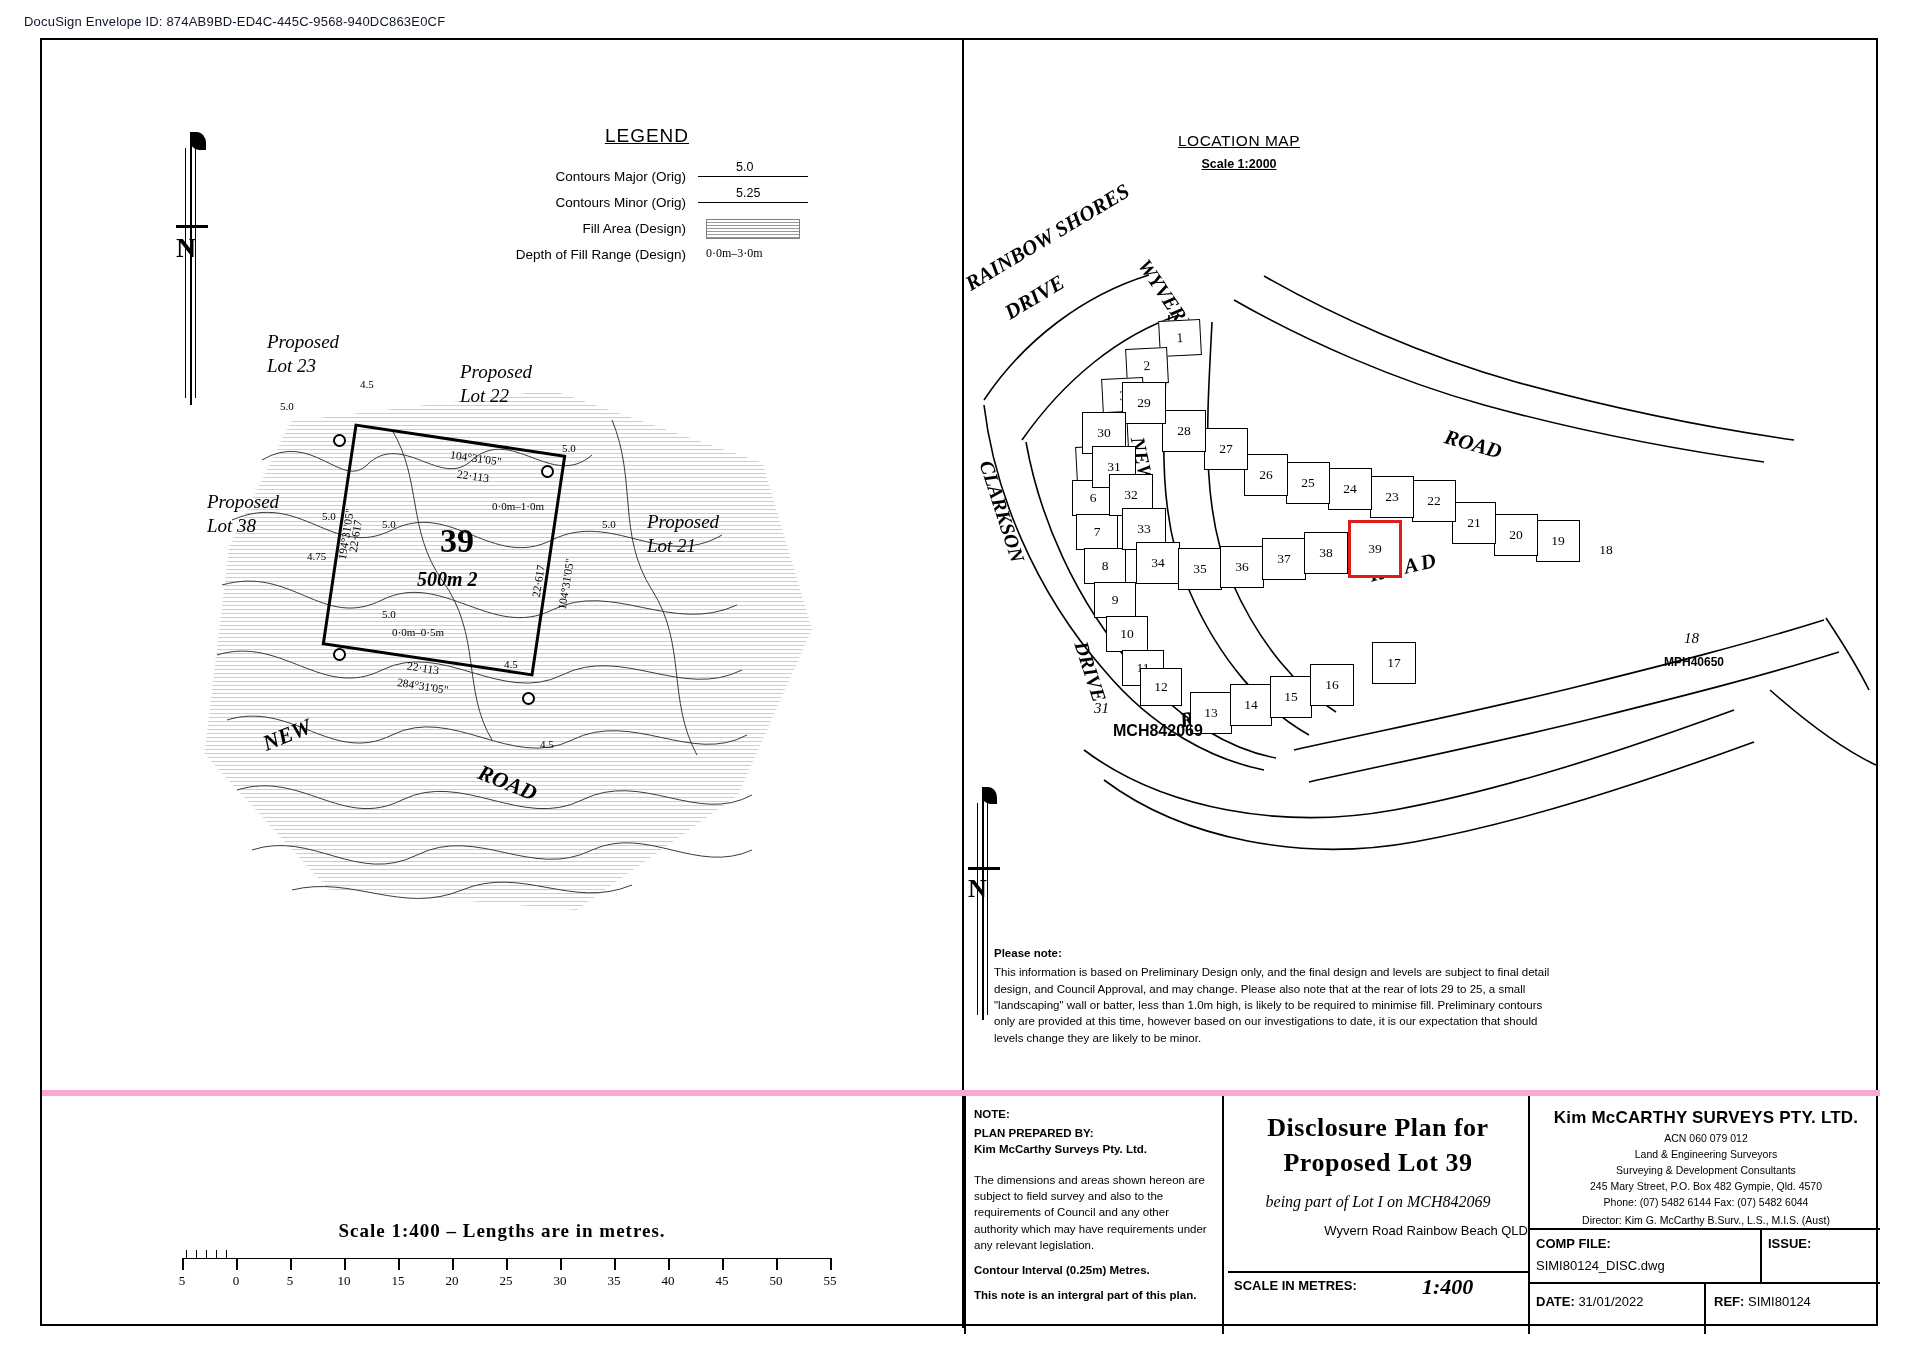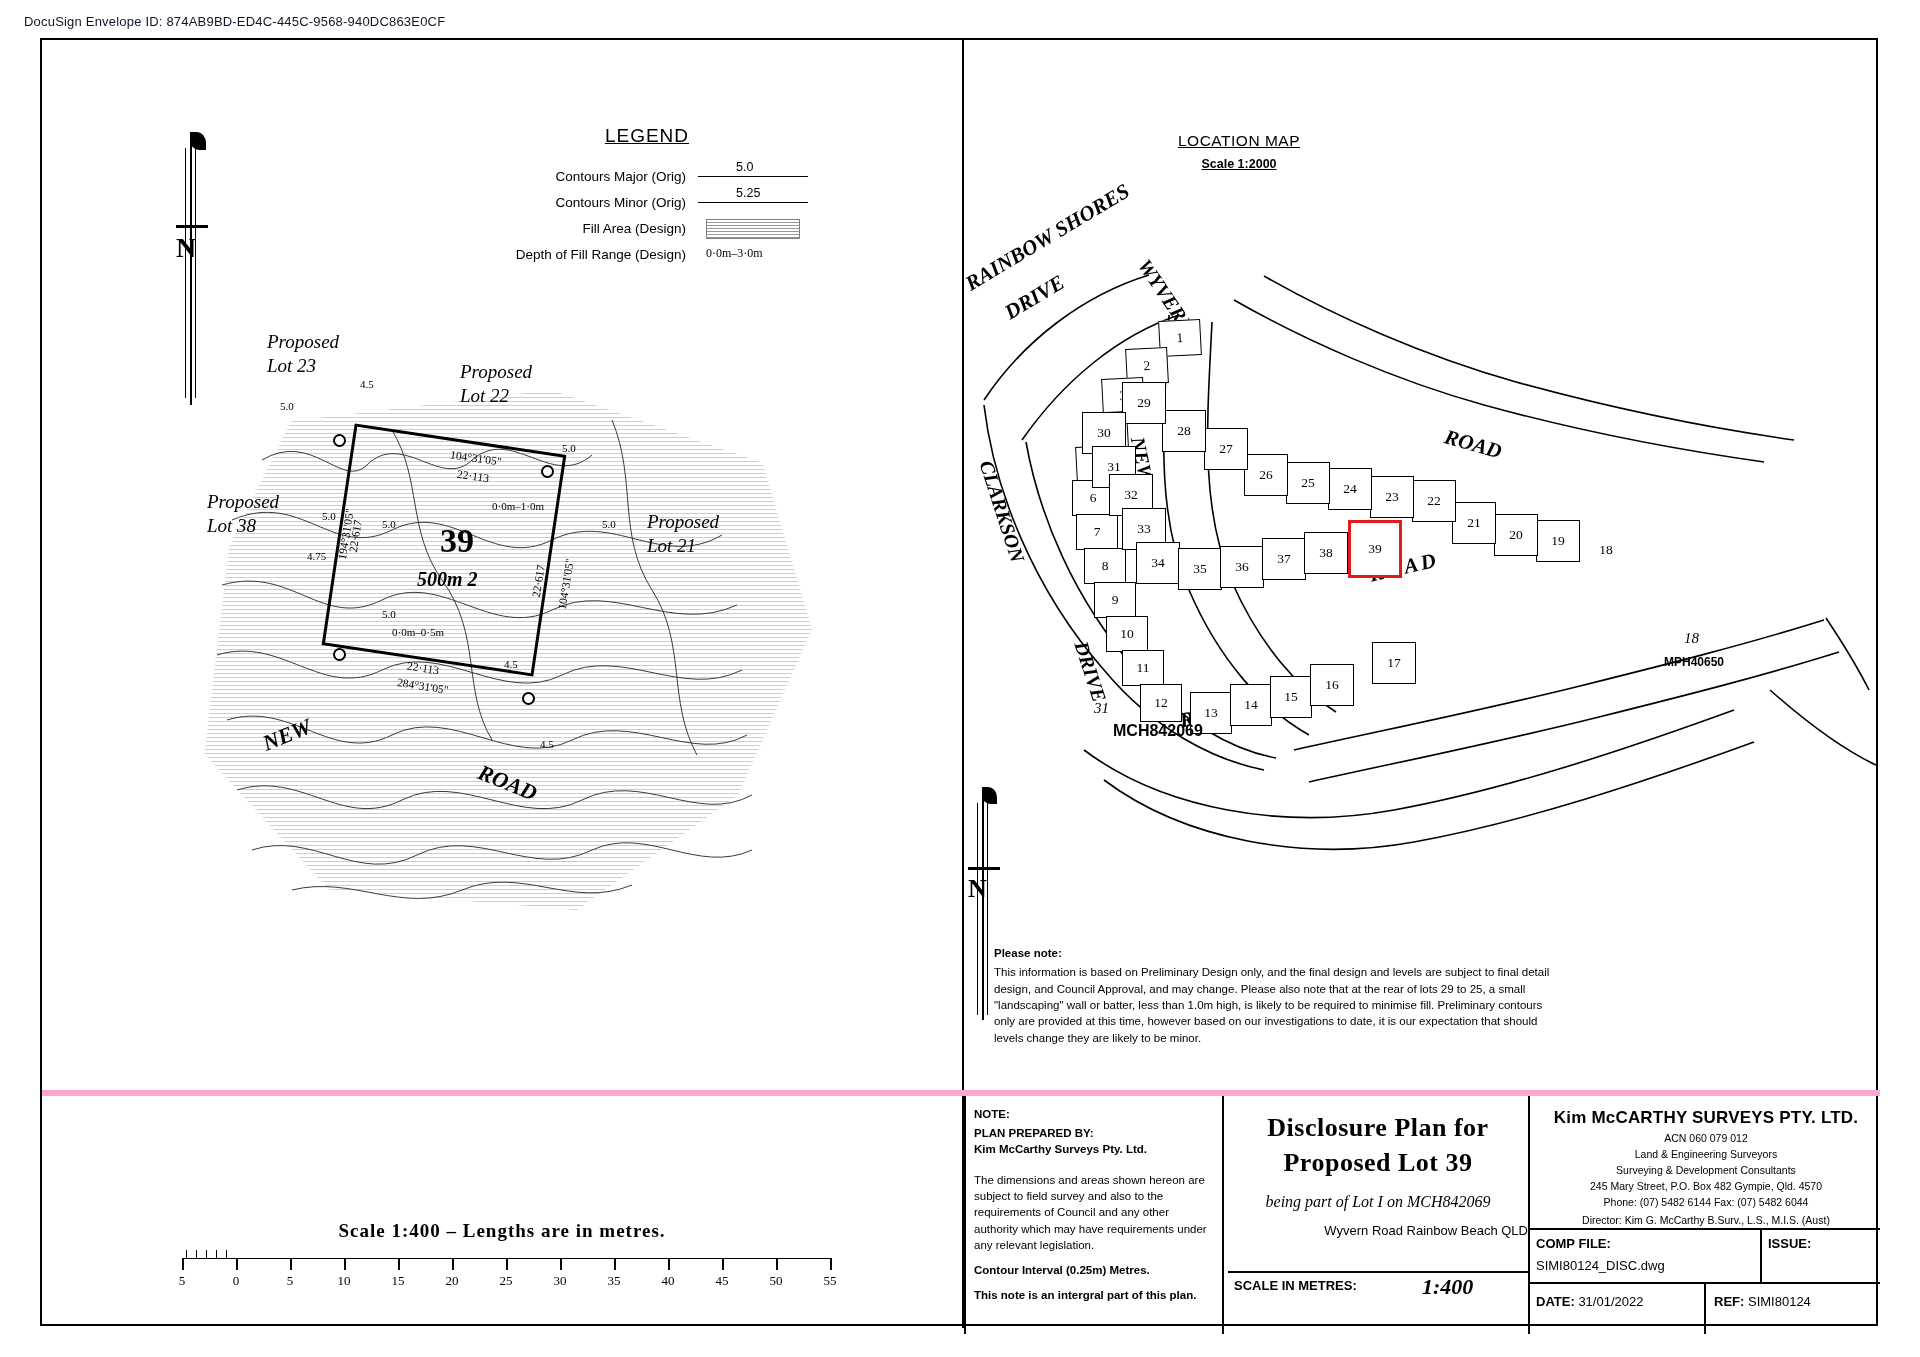--- a/index.html
+++ b/index.html
@@ -294,21 +294,21 @@
       <div class="lotcell" style="left:162px;top:158px;width:40px;height:34px;transform:rotate(-3deg);">2</div>
       <div class="lotcell" style="left:138px;top:188px;width:40px;height:34px;transform:rotate(-3deg);">3</div>
       <div class="lotcell" style="left:122px;top:222px;width:40px;height:34px;transform:rotate(-3deg);">4</div>
       <div class="lotcell" style="left:112px;top:256px;width:40px;height:34px;transform:rotate(-3deg);">5</div>
       <div class="lotcell" style="left:108px;top:290px;width:40px;height:34px;">6</div>
       <div class="lotcell" style="left:112px;top:324px;width:40px;height:34px;">7</div>
       <div class="lotcell" style="left:120px;top:358px;width:40px;height:34px;">8</div>
       <div class="lotcell" style="left:130px;top:392px;width:40px;height:34px;">9</div>
       <div class="lotcell" style="left:142px;top:426px;width:40px;height:34px;">10</div>
       <div class="lotcell" style="left:158px;top:460px;width:40px;height:34px;">11</div>
-      <div class="lotcell" style="left:176px;top:494px;width:40px;height:36px;">12</div>
+      <div class="lotcell" style="left:176px;top:478px;width:40px;height:36px;">12</div>
       <div class="lotcell" style="left:226px;top:502px;width:40px;height:40px;">13</div>
       <div class="lotcell" style="left:266px;top:494px;width:40px;height:40px;">14</div>
       <div class="lotcell" style="left:306px;top:486px;width:40px;height:40px;">15</div>
       <div class="lotcell" style="left:346px;top:474px;width:42px;height:40px;">16</div>
       <div class="lotcell" style="left:408px;top:452px;width:42px;height:40px;">17</div>
       <div class="lotcell" style="left:620px;top:340px;width:44px;height:40px;border:none;">18</div>
       <div class="lotcell" style="left:572px;top:330px;width:42px;height:40px;">19</div>
       <div class="lotcell" style="left:530px;top:324px;width:42px;height:40px;">20</div>
       <div class="lotcell" style="left:488px;top:312px;width:42px;height:40px;">21</div>
       <div class="lotcell" style="left:448px;top:290px;width:42px;height:40px;">22</div>

